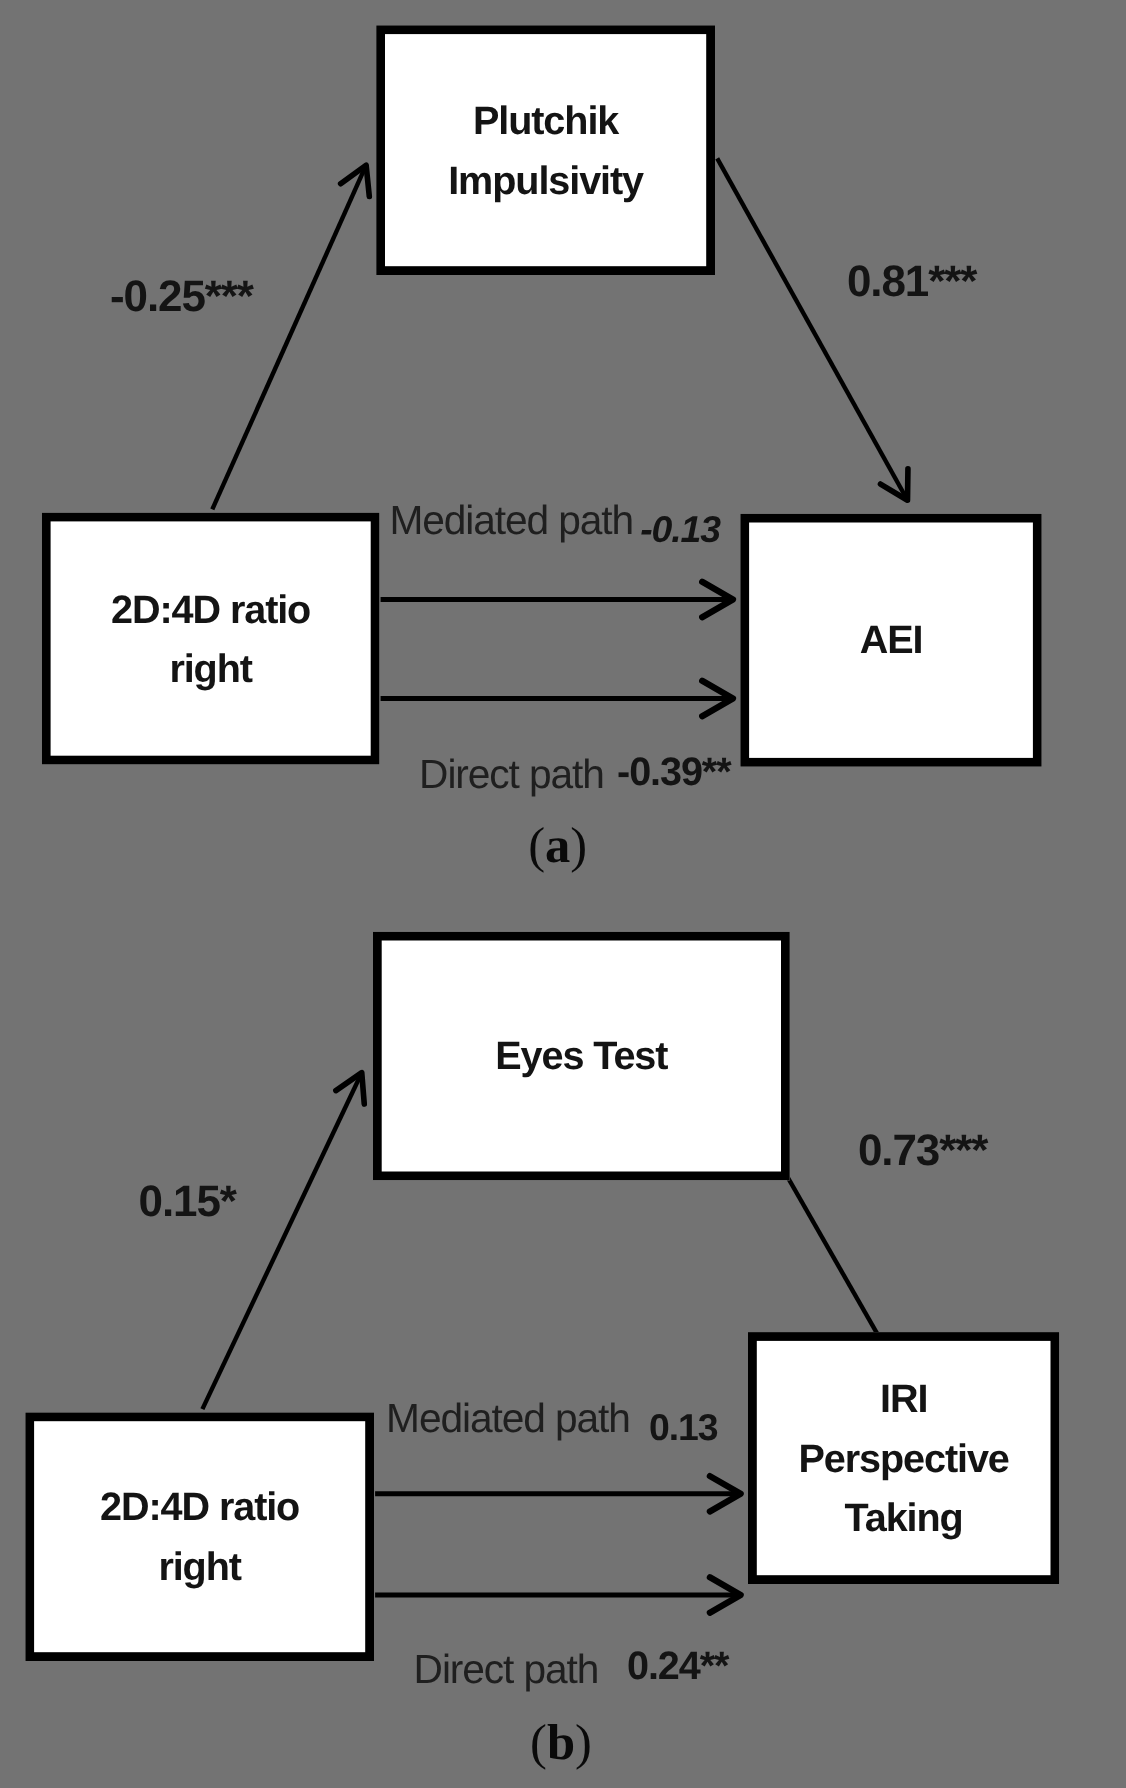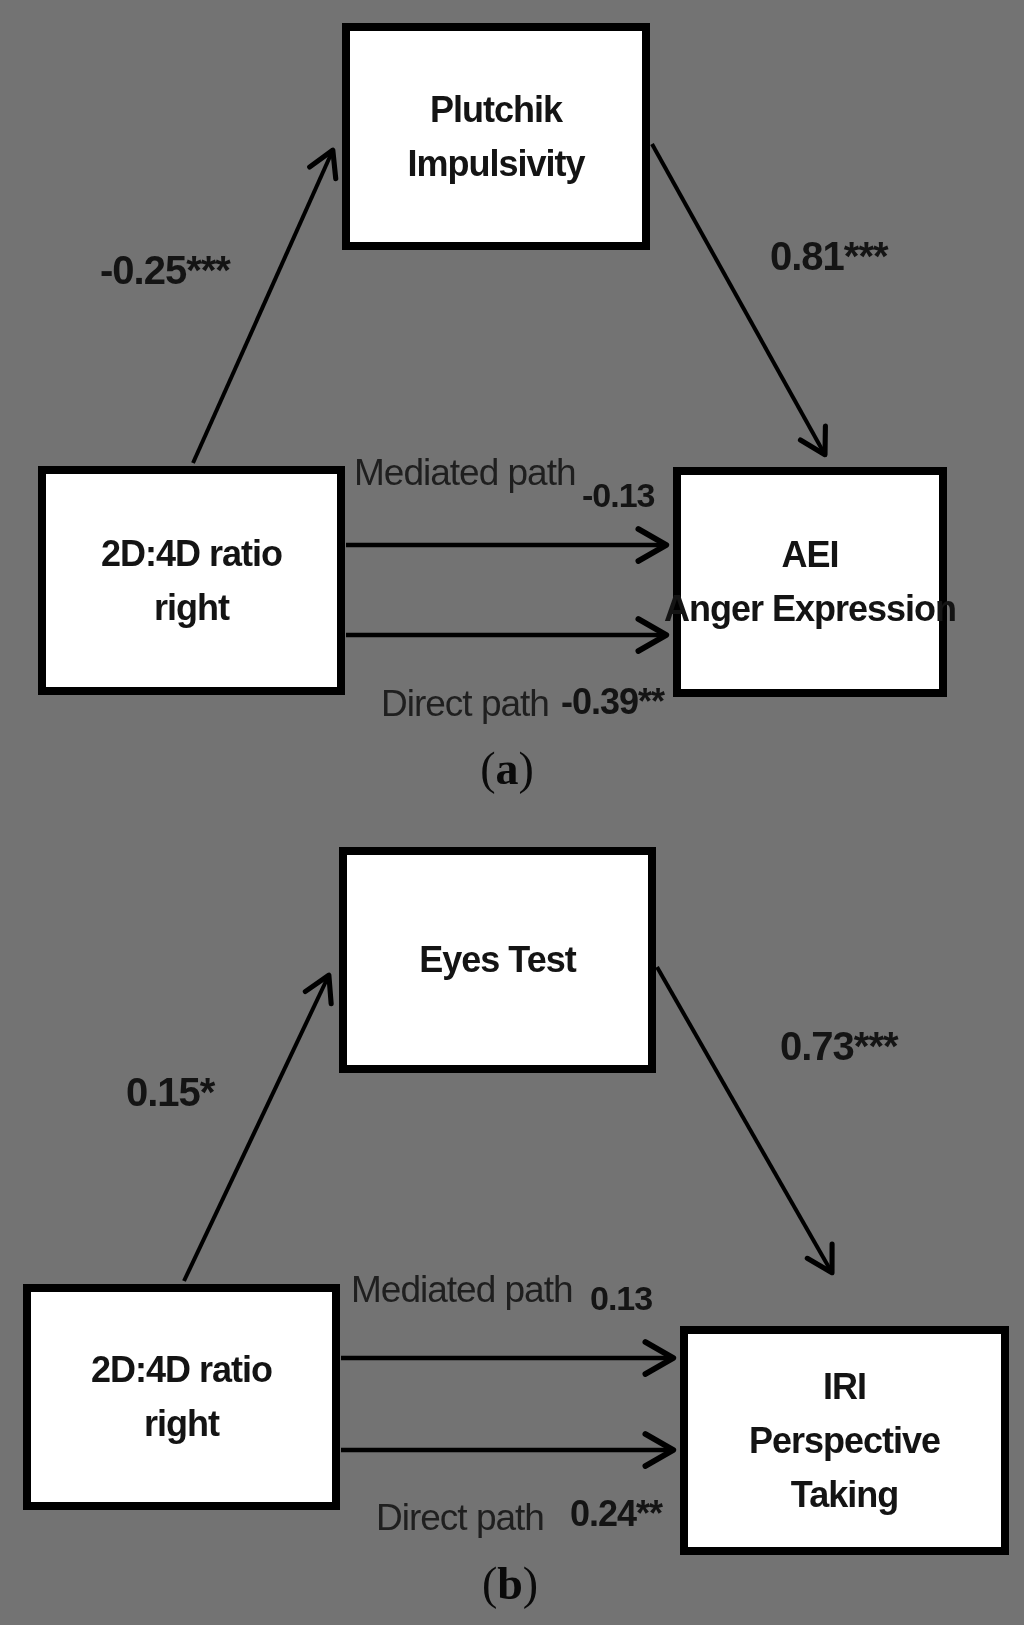--- a/index.html
+++ b/index.html
@@ -94,49 +94,48 @@
     <div class="box-line">Impulsivity</div>
   </div>
 
   <div class="box" style="left:38px; top:466px; width:307px; height:229px;">
     <div class="box-line">2D:4D ratio</div>
     <div class="box-line">right</div>
   </div>
 
   <div class="box" style="left:673px; top:467px; width:274px; height:230px;">
     <div class="box-line">AEI</div>
-    <div class="box-line">Anger Expression</div>
   </div>
 
   <span class="coef" style="left:100px; top:248px;">-0.25***</span>
 
   <span class="coef" style="left:770px; top:234px;">0.81***</span>
 
   <span class="pathword" style="left:354px; top:452px;">Mediated path</span>
 
-  <span class="coef val-sm" style="left:582px; top:476px;">-0.13</span>
+  <span class="coef val-sm" style="left:582px; top:463px;font-style:italic;">-0.13</span>
 
   <span class="pathword" style="left:381px; top:683px;">Direct path</span>
 
   <span class="coef val-md" style="left:561px; top:681px;">-0.39**</span>
 
   <div class="caption" style="left:447px; top:742px;">
     <span class="paren">(</span><span class="cap-letter">a</span><span class="paren">)</span>
   </div>
 
-  <div class="box" style="left:339px; top:847px; width:317px; height:226px;">
+  <div class="box" style="left:339px; top:847px; width:379px; height:226px;">
     <div class="box-line">Eyes Test</div>
   </div>
 
   <div class="box" style="left:23px; top:1284px; width:317px; height:226px;">
     <div class="box-line">2D:4D ratio</div>
     <div class="box-line">right</div>
   </div>
 
-  <div class="box" style="left:680px; top:1326px; width:329px; height:229px;">
+  <div class="box" style="left:680px; top:1211px; width:283px; height:229px;">
     <div class="box-line">IRI</div>
     <div class="box-line">Perspective</div>
     <div class="box-line">Taking</div>
   </div>
 
   <span class="coef" style="left:126px; top:1070px;">0.15*</span>
 
   <span class="coef" style="left:780px; top:1024px;">0.73***</span>
 
   <span class="pathword" style="left:351px; top:1269px;">Mediated path</span>

